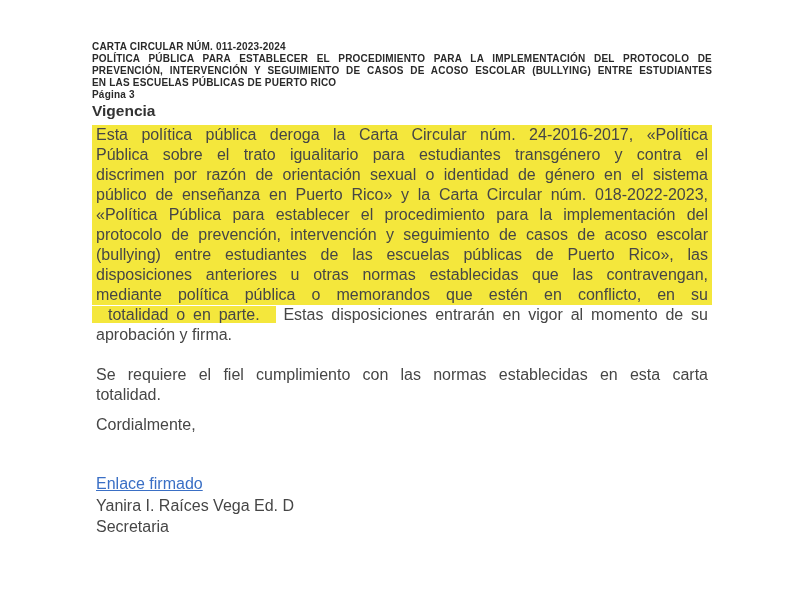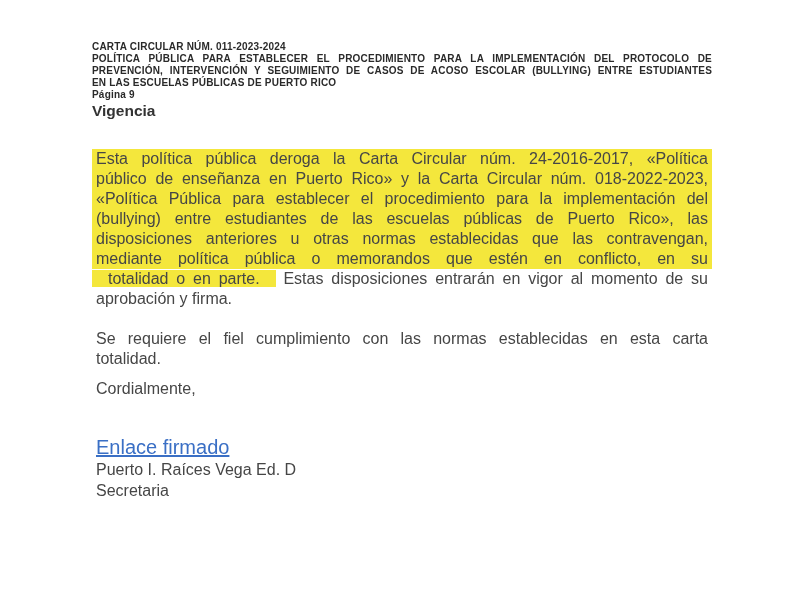--- a/index.html
+++ b/index.html
@@ -34,21 +34,21 @@
     text-align-last: justify;
   }
   
   .heading {
     font-size: 15.5px;
     line-height: 20px;
     font-weight: bold;
     color: #333333;
   }
   
-  .para1 { margin-top: 28px; }
+  .para1 { margin-top: 4px; }
   .para2 { margin-top: 20px; }
   .bl {
     font-size: 16px;
     line-height: 20px;
     color: var(--color-body_text, #464646);
     padding: 0 4px;
     text-align: justify;
     text-align-last: justify;
   }
   .lastl {
@@ -66,62 +66,65 @@
   
   .signature { margin-top: 38px; }
   .sig-line {
     font-size: 16px;
     line-height: 21.5px;
     color: var(--color-body_text, #464646);
     padding: 0 4px;
   }
   .siglink {
     display: inline-block;
-    font-size: 20px;
+    font-size: 16px;
     line-height: 21.5px;
     margin: 0 0 0 4px;
     color: var(--color-link, #3a6fc5);
     text-decoration: underline;
     cursor: pointer;
   }
 </style>
 </head>
 <body>
 
 <div class="page">
   <div class="doc">
 
     <div class="hdr">
       <div class="hdr-line">CARTA CIRCULAR NÚM. 011-2023-2024</div>
       <div class="hdr-line just">POLÍTICA PÚBLICA PARA ESTABLECER EL PROCEDIMIENTO PARA LA IMPLEMENTACIÓN DEL PROTOCOLO DE</div>
       <div class="hdr-line just"><span>PREVENCIÓN, INTERVENCIÓN Y SEGUIMIENTO DE CASOS DE ACOSO ESCOLAR (</span><span class="it">BULLYING</span><span>) ENTRE ESTUDIANTES</span></div>
       <div class="hdr-line">EN LAS ESCUELAS PÚBLICAS DE PUERTO RICO</div>
-      <div class="hdr-line">Página 9</div>
+      <div class="hdr-line">Página 3</div>
     </div>
 
     <div class="heading">Vigencia</div>
 
     <div class="para1">
       <div class="bl hl">Esta política pública deroga la Carta Circular núm. 24-2016-2017, «Política</div>
+      <div class="bl hl">Pública sobre el trato igualitario para estudiantes transgénero y contra el</div>
+      <div class="bl hl">discrimen por razón de orientación sexual o identidad de género en el sistema</div>
       <div class="bl hl">público de enseñanza en Puerto Rico» y la Carta Circular núm. 018-2022-2023,</div>
       <div class="bl hl">«Política Pública para establecer el procedimiento para la implementación del</div>
+      <div class="bl hl">protocolo de prevención, intervención y seguimiento de casos de acoso escolar</div>
       <div class="bl hl"><span>(</span><span class="it">bullying</span><span>) entre estudiantes de las escuelas públicas de Puerto Rico», las</span></div>
       <div class="bl hl">disposiciones anteriores u otras normas establecidas que las contravengan,</div>
       <div class="bl hl">mediante política pública o memorandos que estén en conflicto, en su</div>
       <div class="bl"><span class="hlpart">totalidad o en parte.</span> <span>Estas disposiciones entrarán en vigor al momento de su</span></div>
       <div class="bl lastl">aprobación y firma.</div>
     </div>
 
     <div class="para2">
       <div class="bl">Se requiere el fiel cumplimiento con las normas establecidas en esta carta</div>
       <div class="bl lastl">totalidad.</div>
     </div>
 
     <div class="bl lastl closing">Cordialmente,</div>
 
     <div class="signature">
       <a href="#" class="siglink">Enlace firmado</a>
-      <div class="sig-line">Puerto I. Raíces Vega Ed. D</div>
+      <div class="sig-line">Yanira I. Raíces Vega Ed. D</div>
       <div class="sig-line">Secretaria</div>
     </div>
 
   </div>
 </div>
 
 </body></html>

